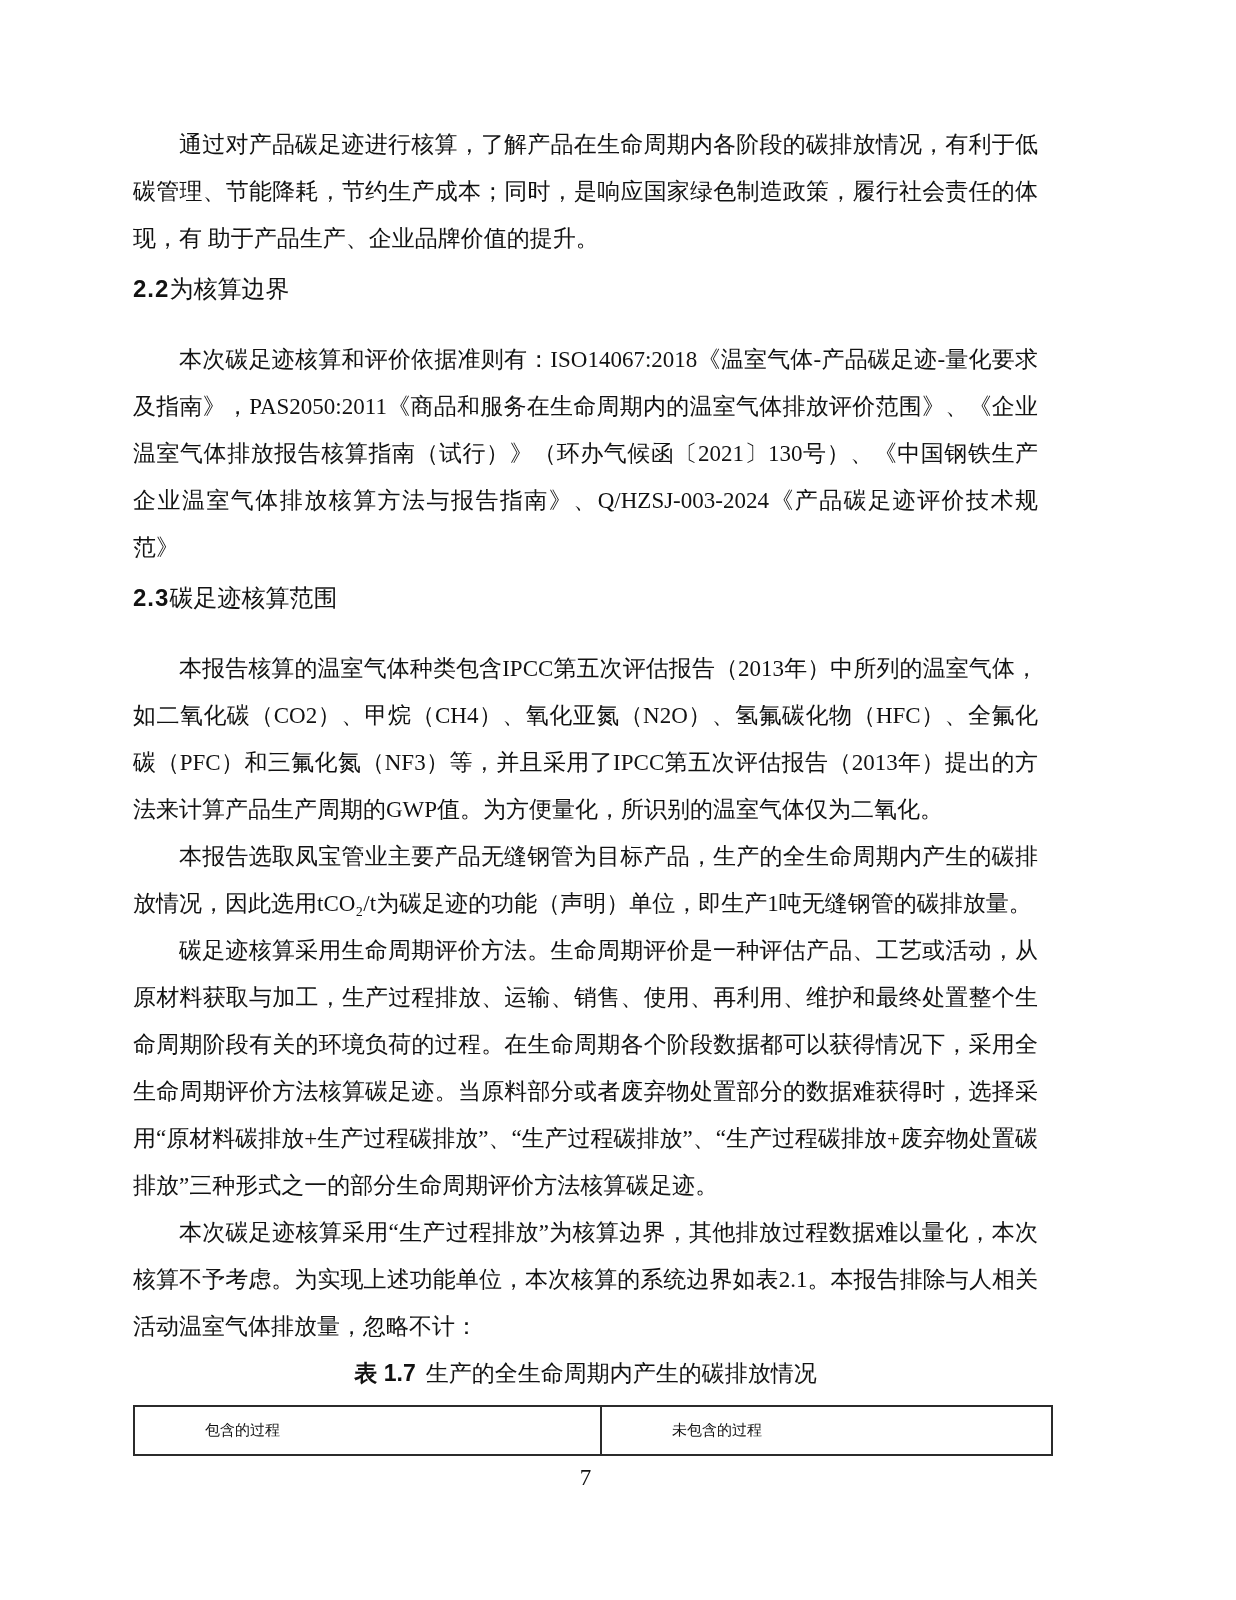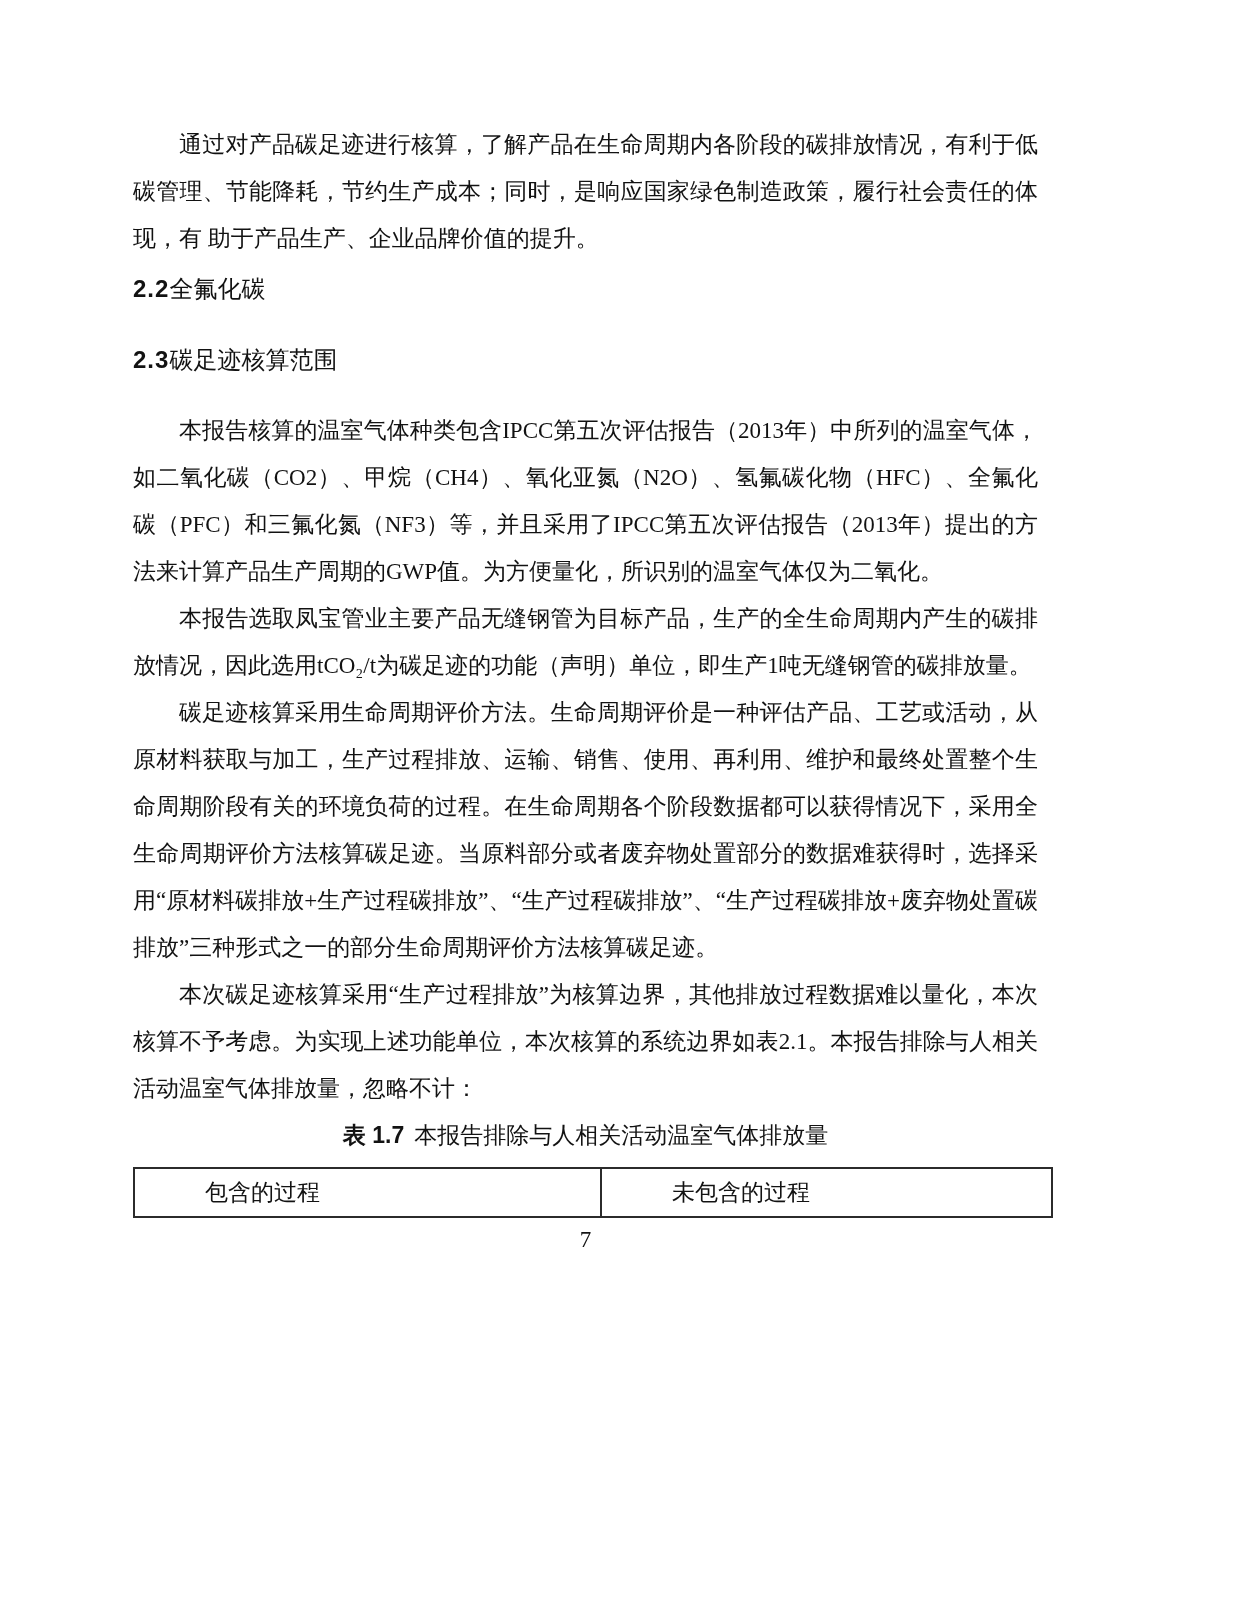--- a/index.html
+++ b/index.html
@@ -52,21 +52,21 @@
   }
   table.boundary-table {
     border-collapse: collapse;
     width: 920px;
     margin-top: 8px;
     table-layout: fixed;
   }
   table.boundary-table td {
     border: 2px solid #2b2b2b;
     height: 44px;
-    font-size: 23px;
+    font-size: 15px;
     text-align: left;
     padding-left: 70px;
     vertical-align: middle;
   }
   td.col-included { width: 467px; }
   .page-number {
     width: 905px;
     text-align: center;
     font-size: 23px;
     line-height: 30px;
@@ -75,38 +75,39 @@
 </style>
 </head>
 <body>
 
 <div class="page">
   <div class="content">
 
     <p class="body-para">通过对产品碳足迹进行核算，了解产品在生命周期内各阶段的碳排放情况，有利于低碳管理、节能降耗，节约生产成本；同时，是响应国家绿色制造政策，履行社会责任的体现，有 助于产品生产、企业品牌价值的提升。</p>
 
     <h2 class="sec-heading">
-      <span class="sec-num">2.2</span><span>全氟化碳</span>
+      <span class="sec-num">2.2</span><span>为核算边界</span>
     </h2>
 
+    <p class="body-para">本次碳足迹核算和评价依据准则有：ISO14067:2018《温室气体-产品碳足迹-量化要求及指南》，PAS2050:2011《商品和服务在生命周期内的温室气体排放评价范围》、《企业温室气体排放报告核算指南（试行）》（环办气候函〔2021〕130号）、《中国钢铁生产企业温室气体排放核算方法与报告指南》、Q/HZSJ-003-2024《产品碳足迹评价技术规范》</p>
 
     <h2 class="sec-heading">
       <span class="sec-num">2.3</span><span>碳足迹核算范围</span>
     </h2>
 
     <p class="body-para">本报告核算的温室气体种类包含IPCC第五次评估报告（2013年）中所列的温室气体，如二氧化碳（CO2）、甲烷（CH4）、氧化亚氮（N2O）、氢氟碳化物（HFC）、全氟化碳（PFC）和三氟化氮（NF3）等，并且采用了IPCC第五次评估报告（2013年）提出的方法来计算产品生产周期的GWP值。为方便量化，所识别的温室气体仅为二氧化。</p>
 
     <p class="body-para">本报告选取凤宝管业主要产品无缝钢管为目标产品，生产的全生命周期内产生的碳排放情况，因此选用tCO₂/t为碳足迹的功能（声明）单位，即生产1吨无缝钢管的碳排放量。</p>
 
     <p class="body-para">碳足迹核算采用生命周期评价方法。生命周期评价是一种评估产品、工艺或活动，从原材料获取与加工，生产过程排放、运输、销售、使用、再利用、维护和最终处置整个生命周期阶段有关的环境负荷的过程。在生命周期各个阶段数据都可以获得情况下，采用全生命周期评价方法核算碳足迹。当原料部分或者废弃物处置部分的数据难获得时，选择采用“原材料碳排放+生产过程碳排放”、“生产过程碳排放”、“生产过程碳排放+废弃物处置碳排放”三种形式之一的部分生命周期评价方法核算碳足迹。</p>
 
     <p class="body-para">本次碳足迹核算采用“生产过程排放”为核算边界，其他排放过程数据难以量化，本次核算不予考虑。为实现上述功能单位，本次核算的系统边界如表2.1。本报告排除与人相关活动温室气体排放量，忽略不计：</p>
 
     <div class="table-caption">
-      <span class="cap-label">表 1.7</span><span>本报告排除与人相关活动温室气体排放量</span>
+      <span class="cap-label">表 1.7</span><span>生产的全生命周期内产生的碳排放情况</span>
     </div>
 
     <table class="boundary-table">
       <tbody>
         <tr>
           <td class="col-included">包含的过程</td>
           <td class="col-excluded">未包含的过程</td>
         </tr>
       </tbody>
     </table>

